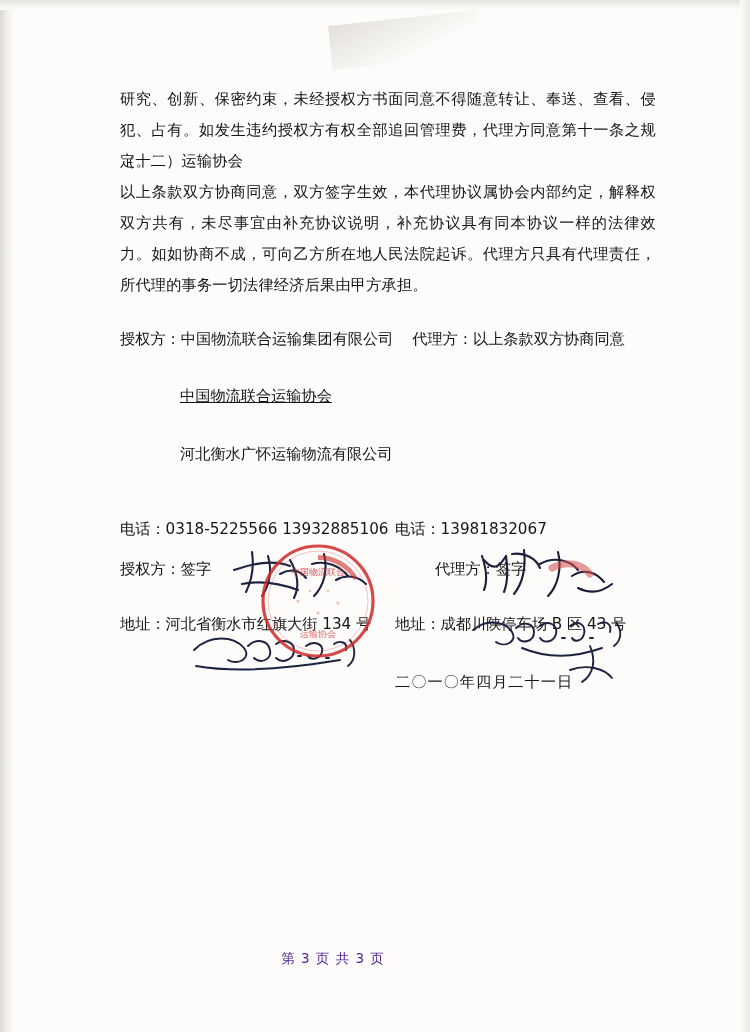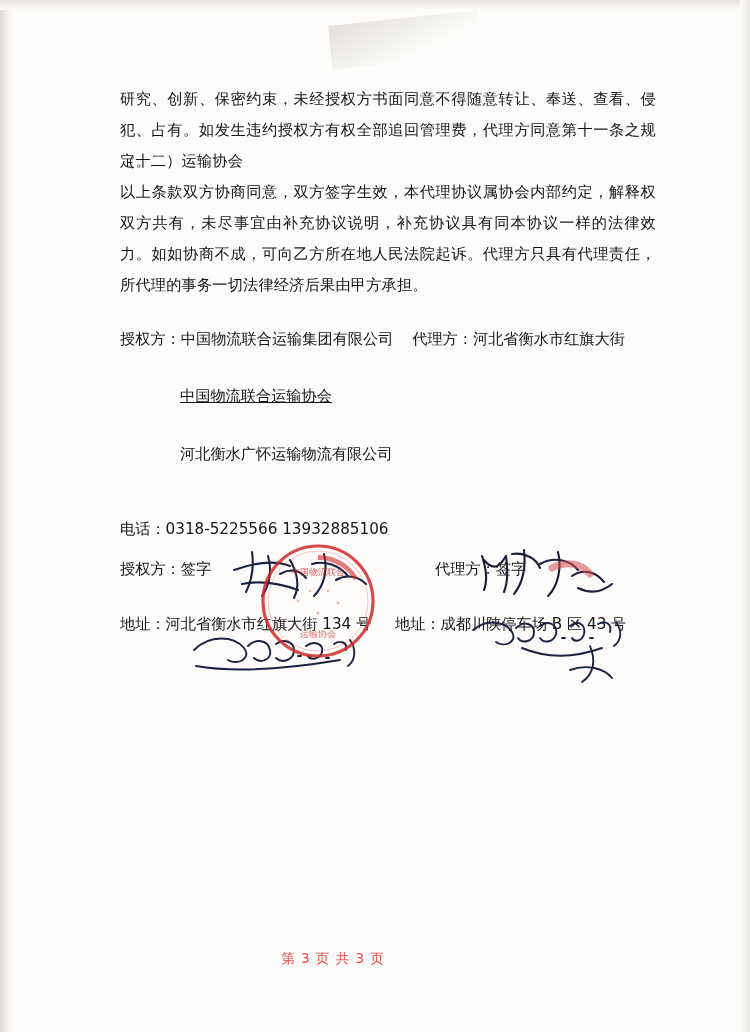--- a/index.html
+++ b/index.html
@@ -84,21 +84,21 @@
 
   .date-line { left: 395px; top: 668px; font-size: 15.2px; letter-spacing: 1px; }
 
   .footer {
     position: absolute;
     left: 0; top: 950px;
     width: 666px;
     text-align: center;
     font-size: 13.5px;
     letter-spacing: 1px;
-    color: #ef4444;
+    color: #4c1d95;
   }
 
   
   .seal {
     position: absolute;
     left: 258px;
     top: 541px;
     width: 120px;
     height: 120px;
     pointer-events: none;
@@ -126,48 +126,52 @@
 
   <div class="body-text para-1">研究、创新、保密约束，未经授权方书面同意不得随意转让、奉送、查看、侵犯、占有。如发生违约授权方有权全部追回管理费，代理方同意第十一条之规定。</div>
 
   <div class="body-text para-2">
     <span class="head">（十二）运输协会</span>
     <span class="rest">以上条款双方协商同意，双方签字生效，本代理协议属协会内部约定，解释权双方共有，未尽事宜由补充协议说明，补充协议具有同本协议一样的法律效力。如如协商不成，可向乙方所在地人民法院起诉。代理方只具有代理责任，所代理的事务一切法律经济后果由甲方承担。</span>
   </div>
 
   <div class="sign-block row-auth-line">
     <span class="left">授权方：</span><span>中国物流联合运输集团有限公司</span>
-    <span class="right">代理方：</span><span>河北省衡水市红旗大街</span>
+    <span class="right">代理方：</span><span>以上条款双方协商同意</span>
   </div>
 
   <div class="sign-block org-line-1">中国物流联合运输协会</div>
 
   <div class="sign-block org-line-2">河北衡水广怀运输物流有限公司</div>
 
   <div class="sign-block phone-left">
     <span>电话：</span><span>0318-5225566 13932885106</span>
   </div>
 
+  <div class="sign-block phone-right">
+    <span>电话：</span><span>13981832067</span>
+  </div>
 
   <div class="sign-block sig-left">
     <span>授权方：</span><span>签字</span>
   </div>
 
   <div class="sign-block sig-right">
     <span>代理方：</span><span>签字</span>
   </div>
 
   <div class="sign-block addr-left">
     <span>地址：</span><span>河北省衡水市红旗大街 134 号</span>
   </div>
 
   <div class="sign-block addr-right">
     <span>地址：</span><span>成都川陕停车场 B 区 43 号</span>
   </div>
 
+  <div class="sign-block date-line">二〇一〇年四月二十一日</div>
 
   <div class="ink hw-left-sign">
     <svg width="150" height="70" viewBox="0 0 150 70">
       <g fill="none" stroke="#1c2340" stroke-width="2.1" stroke-linecap="round">
         <path d="M6 30 C28 22, 46 20, 62 26"></path>
         <path d="M24 12 C26 26, 24 40, 18 52"></path>
         <path d="M40 16 C44 30, 42 44, 34 56"></path>
         <path d="M52 34 C62 28, 72 30, 78 38"></path>
         <path d="M62 20 C70 34, 72 46, 66 58"></path>
         <path d="M84 24 C98 20, 112 26, 120 36"></path>

